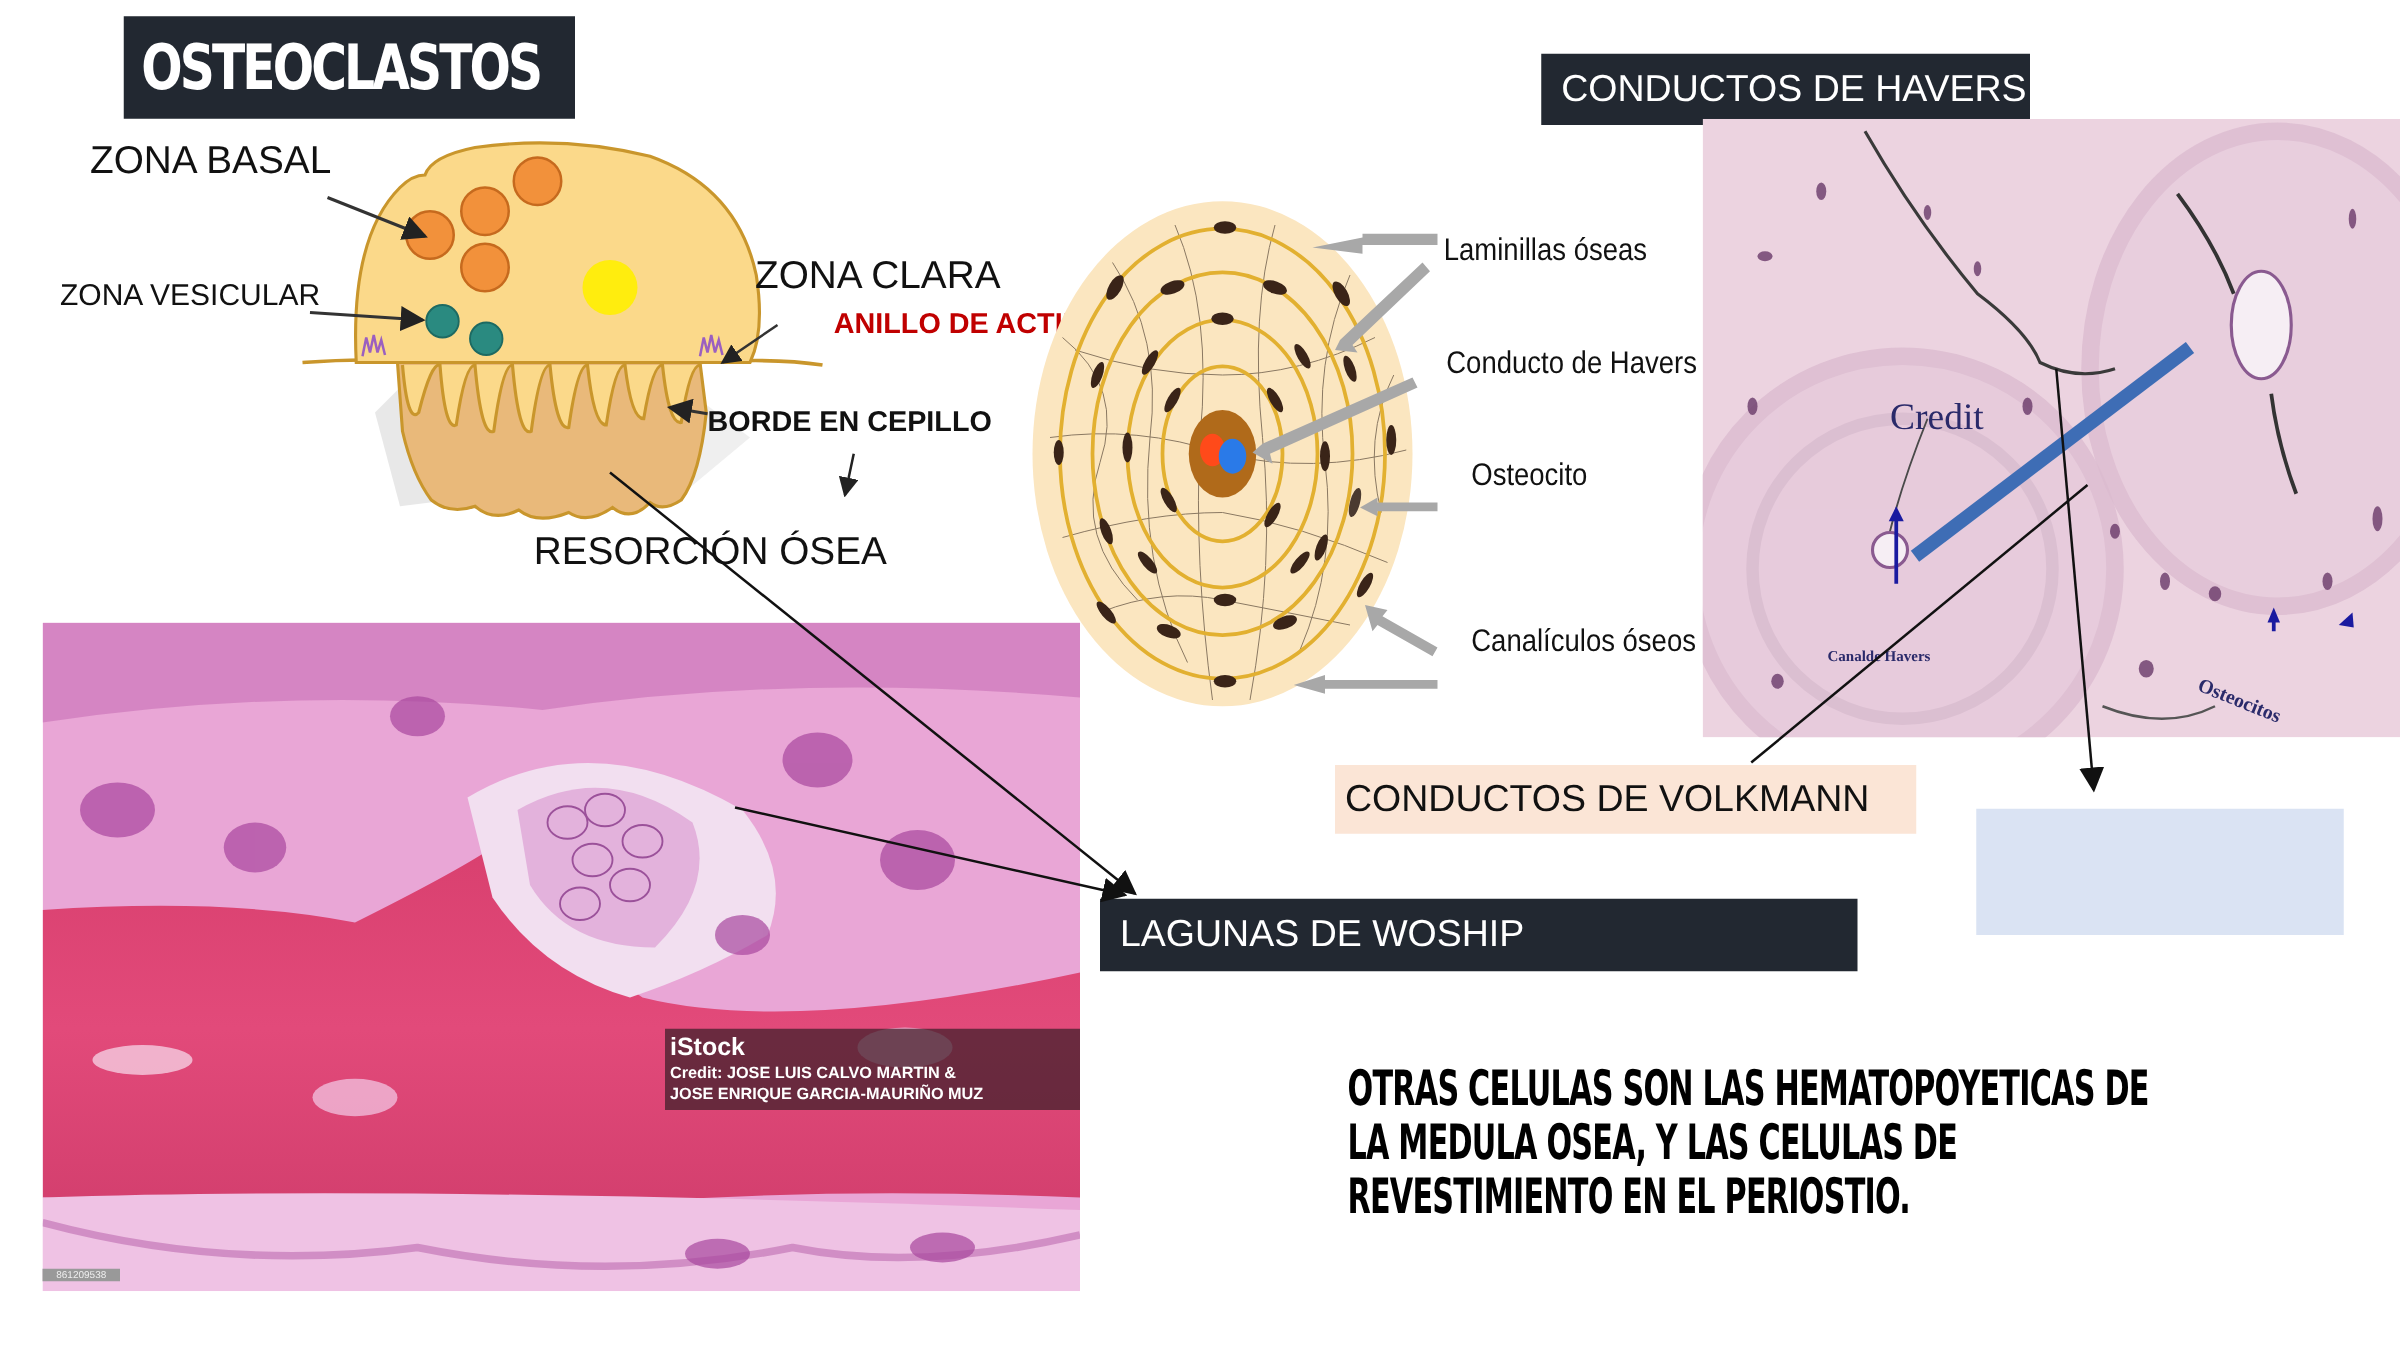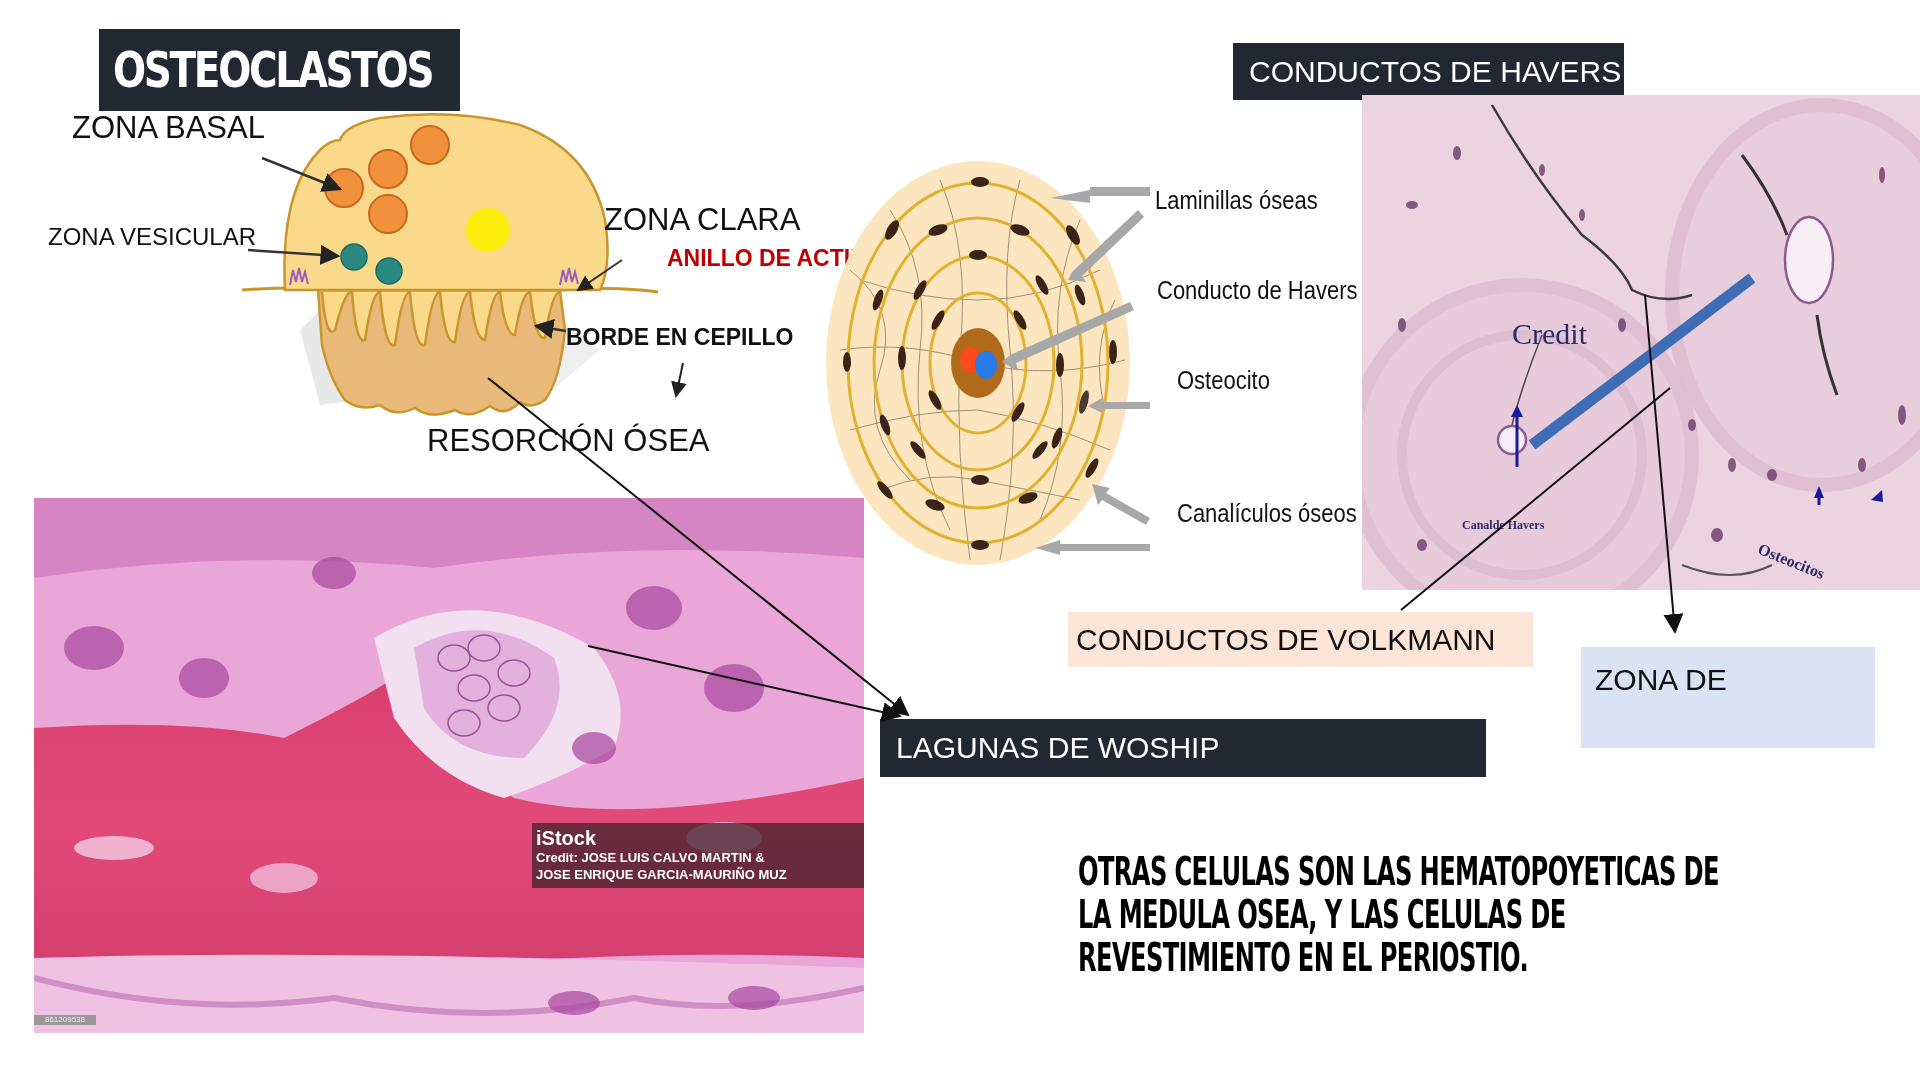--- a/index.html
+++ b/index.html
@@ -1,19 +1,19 @@
 <!DOCTYPE html>
 <html><head>
 <meta charset="utf-8">
 <style>
   html,body{margin:0;padding:0;background:#ffffff;}
   body{width:1920px;height:1080px;position:relative;overflow:hidden;font-family:"Liberation Sans",sans-serif;}
   .abs{position:absolute;}
   .dark-box{background:#222831;color:#ffffff;display:flex;align-items:center;box-sizing:border-box;}
-  .title-main{left:99px;top:13px;width:361px;height:82px;padding-left:14px;margin-top:16px;}
+  .title-main{left:99px;top:13px;width:361px;height:82px;padding-left:14px;}
   .title-main span{font-family:"DejaVu Sans",sans-serif;font-weight:bold;font-size:50px;letter-spacing:-3px;transform:scaleX(0.78);transform-origin:left center;display:inline-block;white-space:nowrap;}
   .label{font-family:"Liberation Sans",sans-serif;color:#111;white-space:nowrap;}
   .lbl-basal{left:72px;top:110px;font-size:31px;}
   .lbl-vesic{left:48px;top:223px;font-size:24px;}
   .lbl-clara{left:604px;top:202px;font-size:31px;}
   .lbl-actina{left:667px;top:245px;font-size:23px;font-weight:bold;color:#c00000;}
   .lbl-borde{left:566px;top:324px;font-size:23px;font-weight:bold;}
   .lbl-resorcion{left:427px;top:423px;font-size:31px;}
   .havers-title{left:1233px;top:43px;width:391px;height:57px;padding-left:16px;}
   .havers-title span{font-size:30px;}
@@ -243,21 +243,20 @@
   <span class="wm-brand">iStock</span>
   <span class="wm-credit">Credit: JOSE LUIS CALVO MARTIN &amp;</span>
   <span class="wm-credit">JOSE ENRIQUE GARCIA-MAURIÑO MUZ</span>
 </div>
 <div class="abs photo-id">861209538</div>
 
 <div class="abs volk">
   <span>CONDUCTOS DE VOLKMANN</span>
 </div>
 <div class="abs segm">
-  <span>ZONA DE</span>
 </div>
 <div class="abs dark-box woship">
   <span>LAGUNAS DE WOSHIP</span>
 </div>
 
 <svg class="abs" style="left:0;top:0;pointer-events:none" width="1920" height="1080" viewBox="0 0 1920 1080">
   <defs>
     <marker id="ah2" markerWidth="10" markerHeight="10" refX="9" refY="5" orient="auto">
         <path d="M0 0 L10 5 L0 10 Z" fill="#111"></path>
       </marker>

